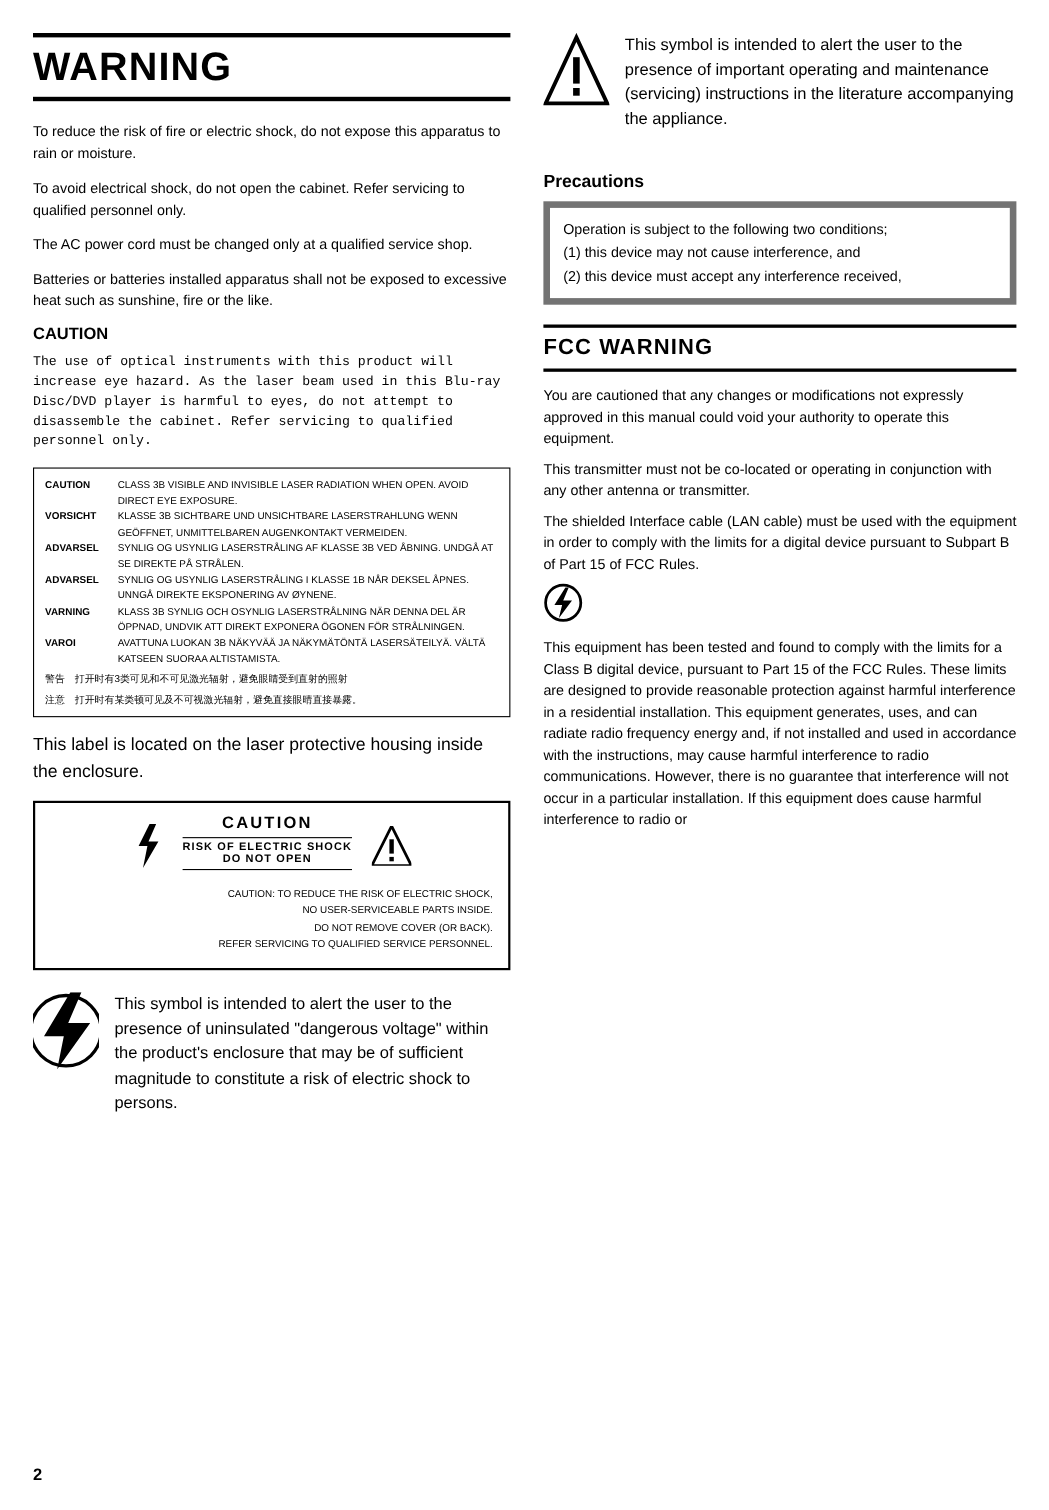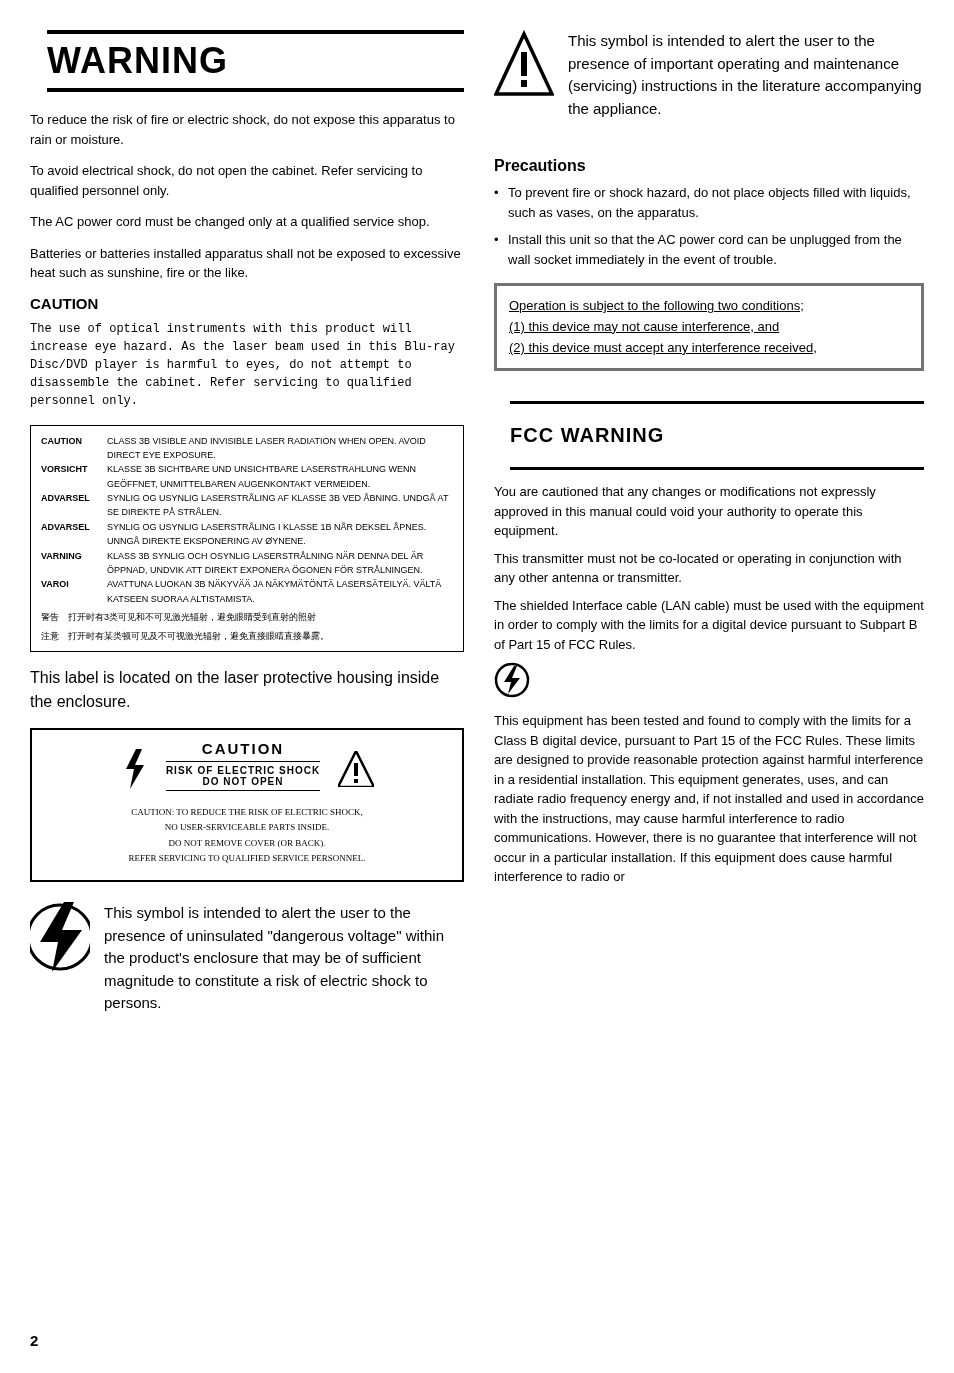--- a/index.html
+++ b/index.html
@@ -28,21 +28,20 @@
     .warning-title {
       font-size: 36px;
       font-weight: 900;
       font-family: Arial Black, Arial, sans-serif;
       letter-spacing: 1px;
       border-top: 4px solid #000;
       border-bottom: 4px solid #000;
       padding: 6px 0;
       margin-bottom: 18px;
       display: block;
-      margin-left: 17px;
     }
     .warning-text p {
       margin-bottom: 12px;
       line-height: 1.5;
       font-size: 13px;
     }
     .caution-title {
       font-size: 15px;
       font-weight: 900;
       margin-bottom: 8px;
@@ -114,22 +113,21 @@
       font-weight: bold;
       letter-spacing: 1px;
       border-top: 1px solid #000;
       border-bottom: 1px solid #000;
       padding: 3px 0;
       margin-bottom: 8px;
     }
     .caution-box-lines {
       font-size: 9px;
       line-height: 1.7;
-      text-align: center;
-      font-family: Liberation Serif, serif;
+      text-align: right;
     }
     .symbol-section {
       display: flex;
       gap: 14px;
       align-items: flex-start;
       margin-bottom: 0;
     }
     .symbol-img {
       min-width: 60px;
     }
@@ -161,37 +159,35 @@
       font-size: 13px;
       line-height: 1.5;
       margin-bottom: 8px;
     }
     .bullet-list li::before {
       content: "•";
       position: absolute;
       left: 0;
     }
     .notice-box {
-      border: 3px solid #737373;
+      border: 6px solid #737373;
       padding: 10px 12px;
       font-size: 13px;
       line-height: 1.6;
-      margin-bottom: 30px;
-      text-decoration: underline;
+      margin-bottom: 18px;
     }
     .fcc-warning-title {
       font-size: 20px;
       font-weight: 900;
       font-family: Arial Black, Arial, sans-serif;
       border-top: 3px solid #000;
       border-bottom: 3px solid #000;
-      padding: 20px 0;
+      padding: 7px 0;
       margin-bottom: 12px;
       letter-spacing: 1px;
-      margin-left: 16px;
     }
     .fcc-text {
       font-size: 13px;
       line-height: 1.5;
       margin-bottom: 8px;
     }
     .fcc-icon {
       font-size: 28px;
       font-weight: bold;
       margin-bottom: 6px;
@@ -302,24 +298,20 @@
           <svg width="60" height="68" viewBox="0 0 60 68" xmlns="http://www.w3.org/2000/svg">
             <polygon points="30,4 58,64 2,64" fill="none" stroke="#000" stroke-width="3.5"></polygon>
             <rect x="27" y="22" width="6" height="24" fill="#000"></rect>
             <rect x="27" y="50" width="6" height="7" fill="#000"></rect>
           </svg>
         </div>
         <div class="symbol-text">This symbol is intended to alert the user to the presence of important operating and maintenance (servicing) instructions in the literature accompanying the appliance.</div>
       </div>
 
       <div class="section-title">Precautions</div>
-      <ul class="bullet-list">
-        <li>To prevent fire or shock hazard, do not place objects filled with liquids, such as vases, on the apparatus.</li>
-        <li>Install this unit so that the AC power cord can be unplugged from the wall socket immediately in the event of trouble.</li>
-      </ul>
 
       <div class="notice-box">
         <div>Operation is subject to the following two conditions;</div>
         <div>(1) this device may not cause interference, and</div>
         <div>(2) this device must accept any interference received,</div>
       </div>
 
       <div class="fcc-warning-title">FCC WARNING</div>
       <p class="fcc-text">You are cautioned that any changes or modifications not expressly approved in this manual could void your authority to operate this equipment.</p>
       <p class="fcc-text">This transmitter must not be co-located or operating in conjunction with any other antenna or transmitter.</p>

